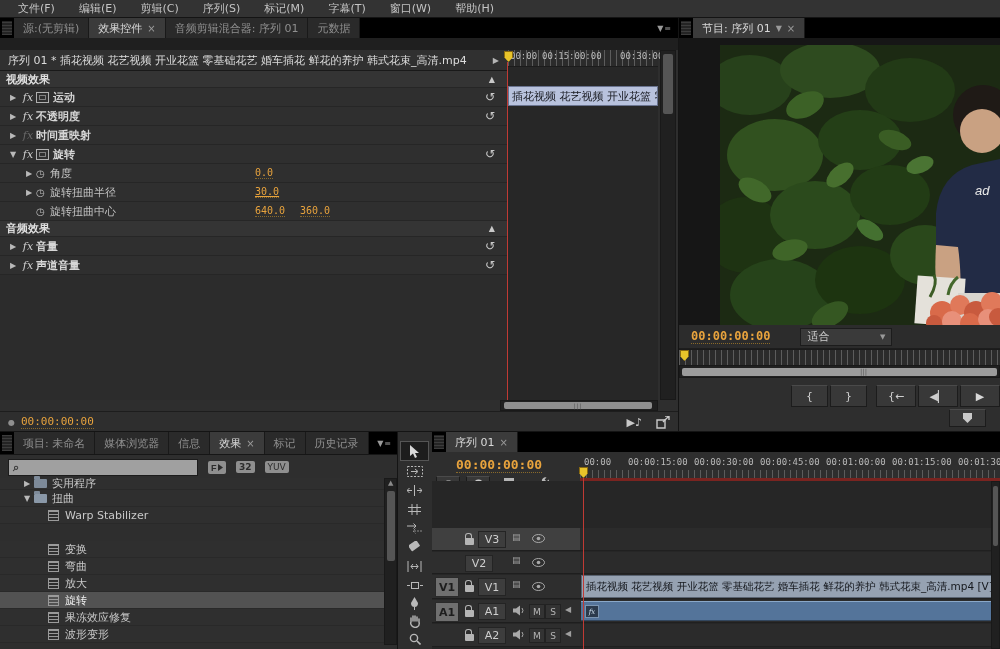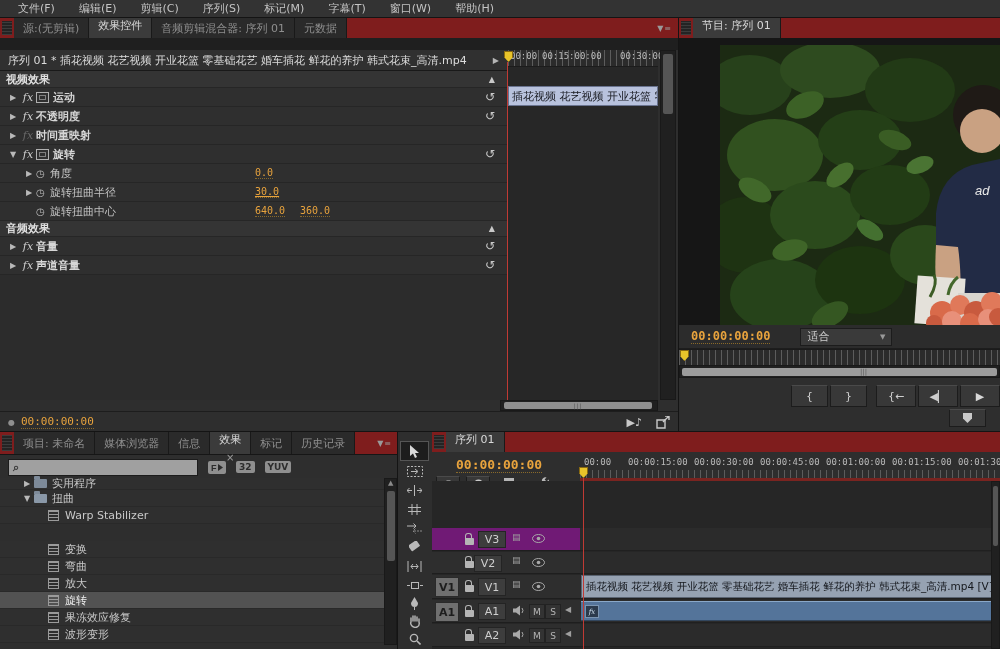--- a/index.html
+++ b/index.html
@@ -6,24 +6,24 @@
   body{width:1000px;height:649px;position:relative;overflow:hidden;
        font-family:"DejaVu Sans","Liberation Sans",sans-serif;font-size:11px;color:#c8c8c8;
        -webkit-font-smoothing:antialiased;}
   .abs{position:absolute;}
   .panel{position:absolute;background:#2e2e2e;outline:1px solid #141414;}
   
   #menubar{left:0;top:0;width:1000px;height:18px;background:#333;border-bottom:1px solid #1a1a1a;
            display:flex;align-items:center;gap:0;padding-left:6px;box-sizing:border-box;}
   .menu-item{padding:1px 12px;color:#c4c4c4;cursor:default;}
   
-  .tabbar{position:absolute;left:0;top:0;right:0;height:20px;background:#7f1d1d;display:flex;align-items:stretch;border-bottom:1px solid #161616;}
+  .tabbar{position:absolute;left:0;top:0;right:0;height:20px;background:#000000;display:flex;align-items:stretch;border-bottom:1px solid #161616;}
   .grip{width:10px;background:repeating-linear-gradient(0deg,#3c3c3c 0 1px,#242424 1px 3px);margin:3px 2px;}
   .tab{display:flex;align-items:center;gap:5px;padding:0 9px;background:#2a2a2a;color:#8f8f8f;border-right:1px solid #191919;white-space:nowrap;}
-  .tab.active{background:#3b3b3b;color:#d9d9d9;flex-direction:column;}
+  .tab.active{background:#3b3b3b;color:#d9d9d9;}
   .tab .close{color:#9a9a9a;font-size:10px;}
   .flyout{margin-left:auto;display:flex;align-items:center;padding:0 6px;color:#9a9a9a;font-size:8px;letter-spacing:1px;}
   
   .ec-row{position:absolute;left:0;width:507px;height:19px;background:#2f2f2f;border-bottom:1px solid #262626;
           display:flex;align-items:center;box-sizing:border-box;padding-left:6px;}
   .ec-hdr{background:#343434;font-weight:bold;color:#dedede;}
   .tri{width:14px;color:#b9b9b9;font-size:8px;text-align:center;flex:0 0 14px;}
   .fxb{font-family:"DejaVu Serif","Liberation Serif",serif;font-style:italic;color:#cfcfcf;width:16px;flex:0 0 16px;text-align:center;}
   .fxb.dim{color:#6a6a6a;}
   .compass{width:13px;height:11px;border:1px solid #b0b0b0;box-sizing:border-box;margin-right:4px;position:relative;flex:0 0 13px;}
@@ -328,21 +328,21 @@
   <div class="abs" style="left:0;top:24px;width:398px;height:22px;display:flex;align-items:center;padding:0 8px;box-sizing:border-box;gap:10px;">
     <span style="width:180px;height:15px;background:#a0a0a0;border:1px solid #1c1c1c;display:flex;align-items:center;padding:0 4px;gap:4px;">
       <span style="color:#3a3a3a;font-size:11px;font-weight:bold;">⌕</span>
     </span>
     <svg width="18" height="13" viewBox="0 0 18 13">
         <rect x="0" y="0" width="18" height="13" rx="2" fill="#8f8f8f"></rect>
         <text x="3" y="10" font-size="9" font-weight="bold" fill="#2c2c2c" font-family="sans-serif">F</text>
         <path d="M10 3 L15 6.5 L10 10 Z" fill="#2c2c2c"></path>
       </svg>
     <span style="background:#8f8f8f;color:#2c2c2c;font-weight:bold;font-size:9px;padding:1px 3px;border-radius:2px;">32</span>
-    <span style="background:#8f8f8f;color:#2c2c2c;font-weight:bold;font-size:9px;padding:1px 3px;border-radius:2px;">YUV</span>
+    <span style="background:#8f8f8f;color:#2c2c2c;font-weight:normal;font-size:9px;padding:1px 3px;border-radius:2px;">YUV</span>
   </div>
 
   <div class="fxrow" style="top:46px;height:12px;padding-left:20px;">
     <span class="tri">▶</span>
     <span class="folder"></span>
     <span>实用程序</span>
   </div>
   <div class="fxrow" style="top:58px;padding-left:20px;">
     <span class="tri">▼</span>
     <span class="folder" style="background:#8a98a8;"></span>
@@ -488,34 +488,34 @@
     <span class="ruler-lbl" style="left:180px;top:5px;">00:00:45:00</span>
     <span class="ruler-lbl" style="left:246px;top:5px;">00:01:00:00</span>
     <span class="ruler-lbl" style="left:312px;top:5px;">00:01:15:00</span>
     <span class="ruler-lbl" style="left:378px;top:5px;">00:01:30:0</span>
     <div class="abs ticks" style="left:0;top:18px;width:420px;height:8px;"></div>
   </div>
   <div class="abs" style="left:182px;top:46px;width:420px;height:3px;background:#7a2420;"></div>
 
   <div class="abs" style="left:34px;top:49px;width:568px;height:168px;background:#262626;"></div>
 
-  <div class="abs" style="left:34px;top:96px;width:148px;height:22px;background:#701a75;border-bottom:1px solid #1e1e1e;">
+  <div class="abs" style="left:34px;top:96px;width:148px;height:22px;background:#404040;border-bottom:1px solid #1e1e1e;">
     <span class="lock" style="position:absolute;left:33px;top:10px;"></span>
     <span class="namecell" style="position:absolute;left:46px;top:3px;width:26px;height:15px;">V3</span>
     <span class="tk-ico" style="position:absolute;left:80px;top:4px;">▤</span>
     <svg style="position:absolute;left:100px;top:6px;" width="13" height="9" viewBox="0 0 13 9">
         <ellipse cx="6.5" cy="4.5" rx="6" ry="4" fill="none" stroke="#a9a9a9"></ellipse>
         <circle cx="6.5" cy="4.5" r="1.8" fill="#a9a9a9"></circle>
       </svg>
   </div>
   <div class="abs" style="left:182px;top:96px;width:420px;height:22px;background:#2b2b2b;border-bottom:1px solid #202020;"></div>
 
   <div class="abs" style="left:34px;top:120px;width:148px;height:21px;background:#2e2e2e;border-bottom:1px solid #1e1e1e;">
     <span class="lock" style="position:absolute;left:33px;top:9px;"></span>
-    <span class="namecell" style="position:absolute;left:42px;top:3px;width:26px;height:15px;">V2</span>
+    <span class="namecell" style="position:absolute;left:33px;top:3px;width:26px;height:15px;">V2</span>
     <span class="tk-ico" style="position:absolute;left:80px;top:3px;">▤</span>
     <svg style="position:absolute;left:100px;top:6px;" width="13" height="9" viewBox="0 0 13 9">
         <ellipse cx="6.5" cy="4.5" rx="6" ry="4" fill="none" stroke="#a9a9a9"></ellipse>
         <circle cx="6.5" cy="4.5" r="1.8" fill="#a9a9a9"></circle>
       </svg>
   </div>
   <div class="abs" style="left:182px;top:120px;width:420px;height:21px;background:#2b2b2b;border-bottom:1px solid #202020;"></div>
 
   <div class="abs" style="left:34px;top:143px;width:148px;height:23px;background:#2e2e2e;border-bottom:1px solid #1e1e1e;">
     <span class="patch" style="position:absolute;left:3px;top:2px;width:22px;height:18px;">V1</span>

